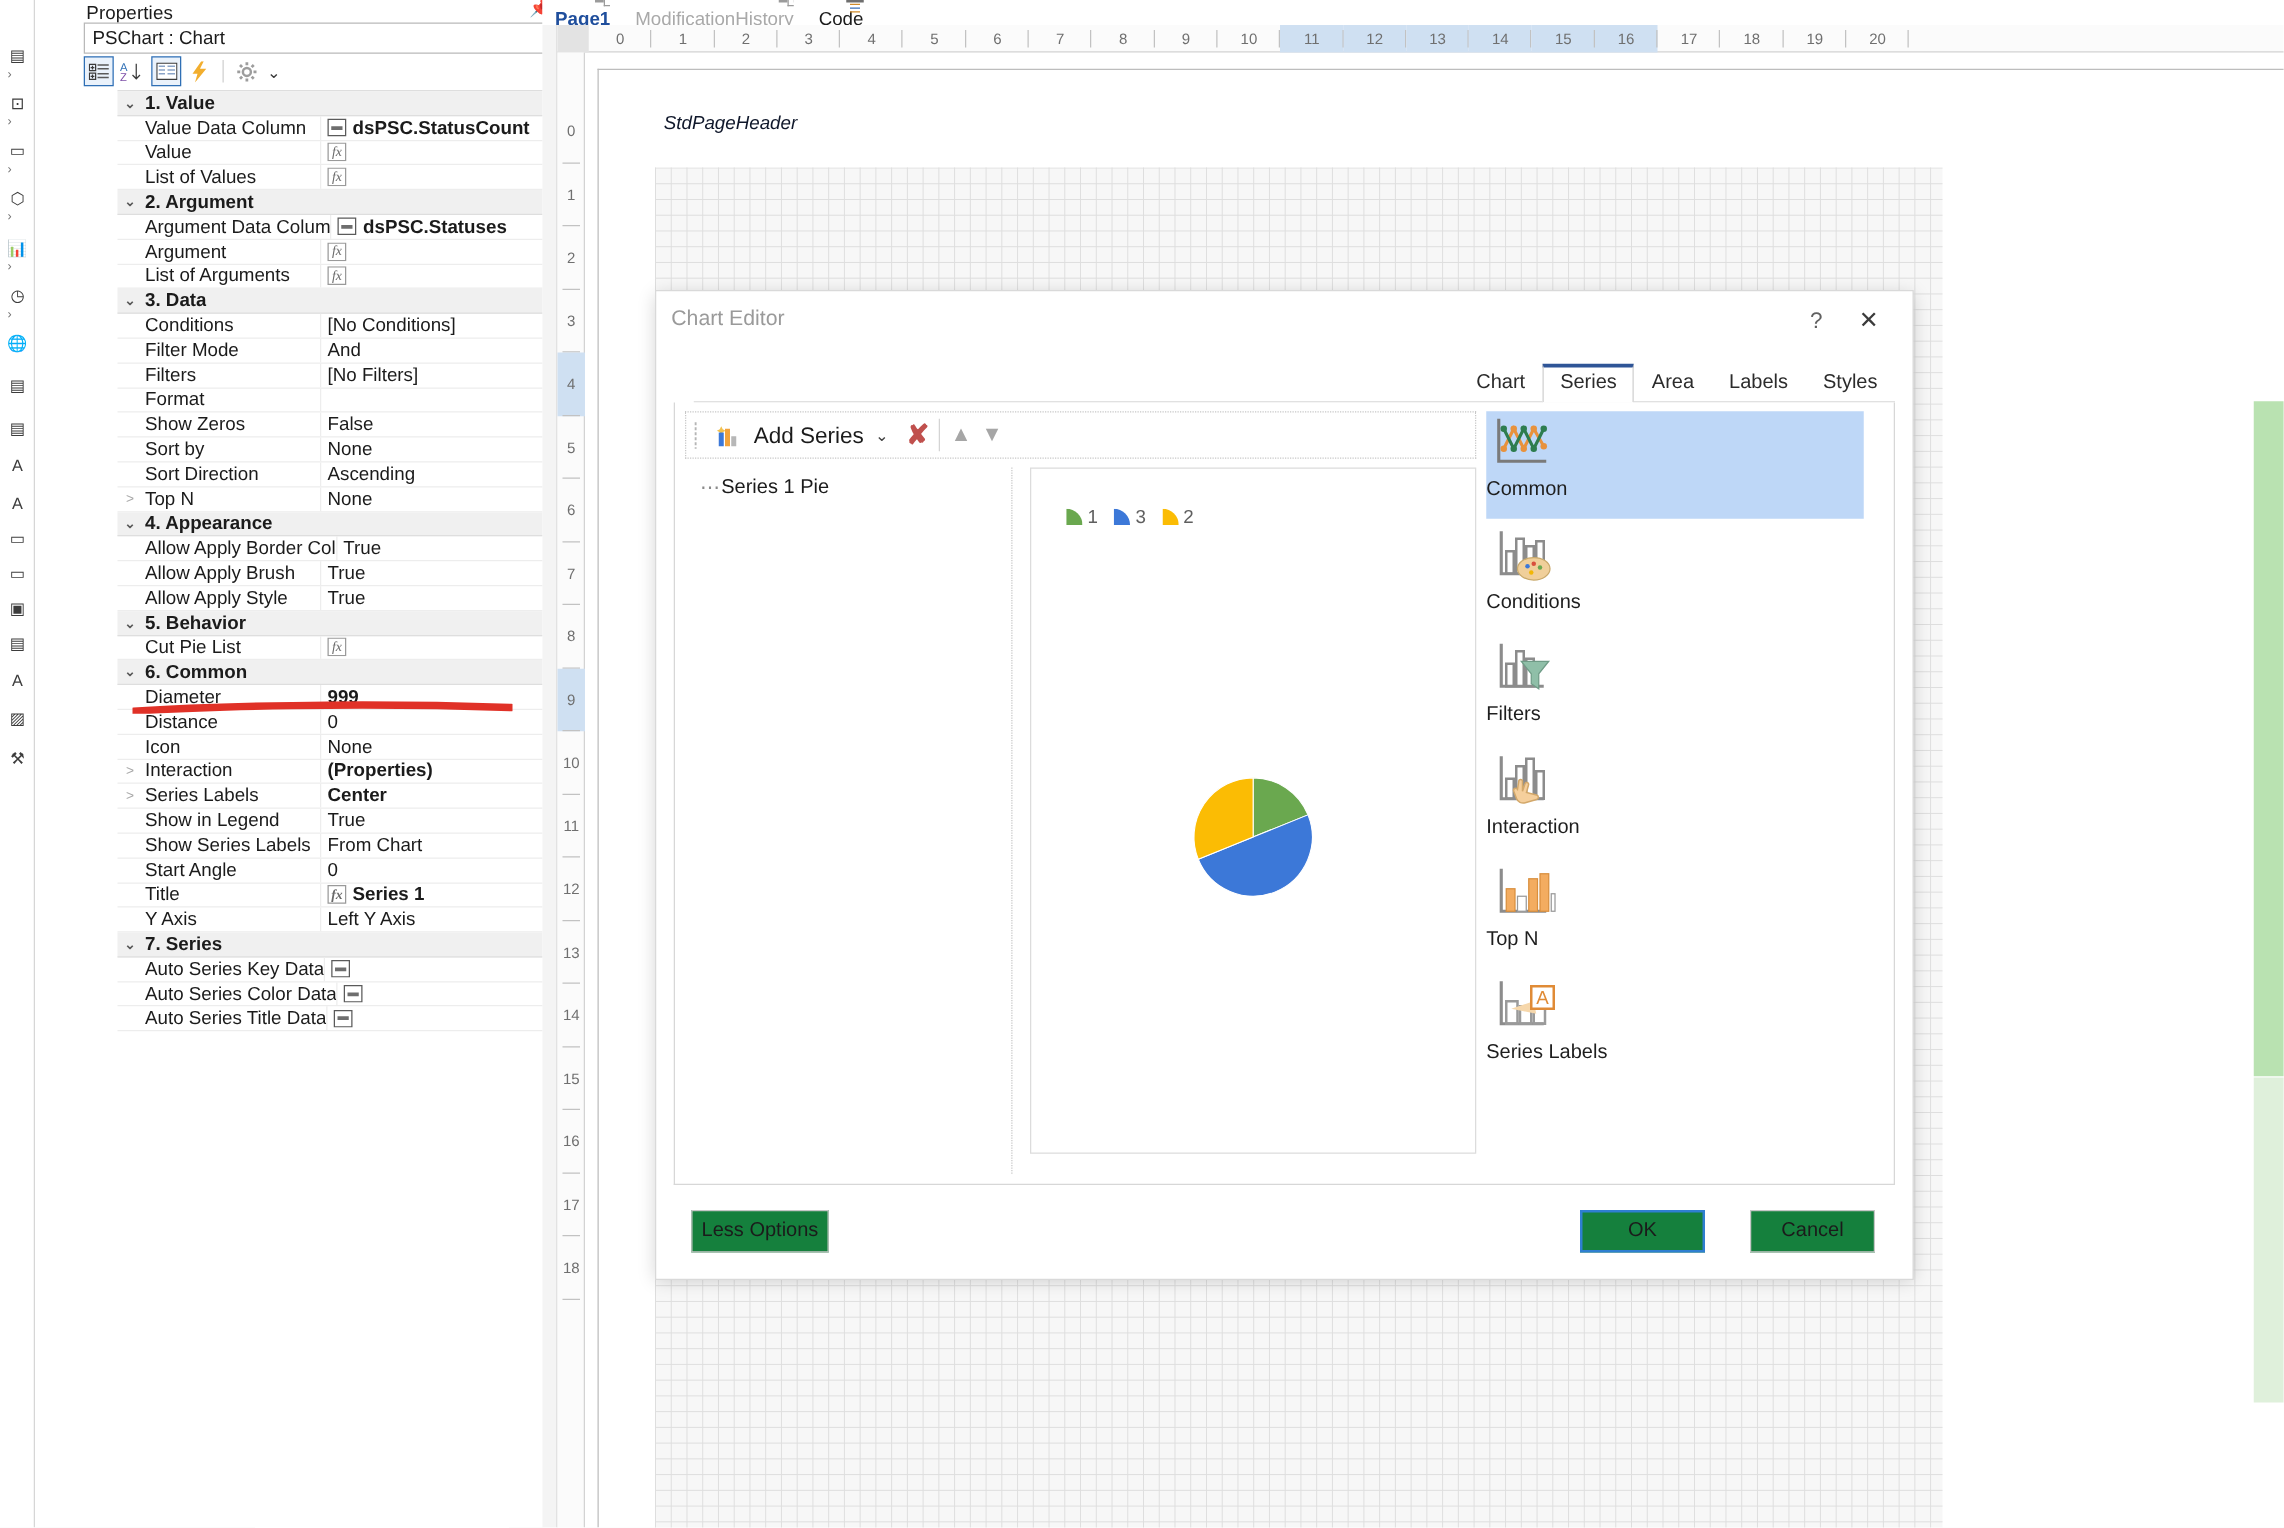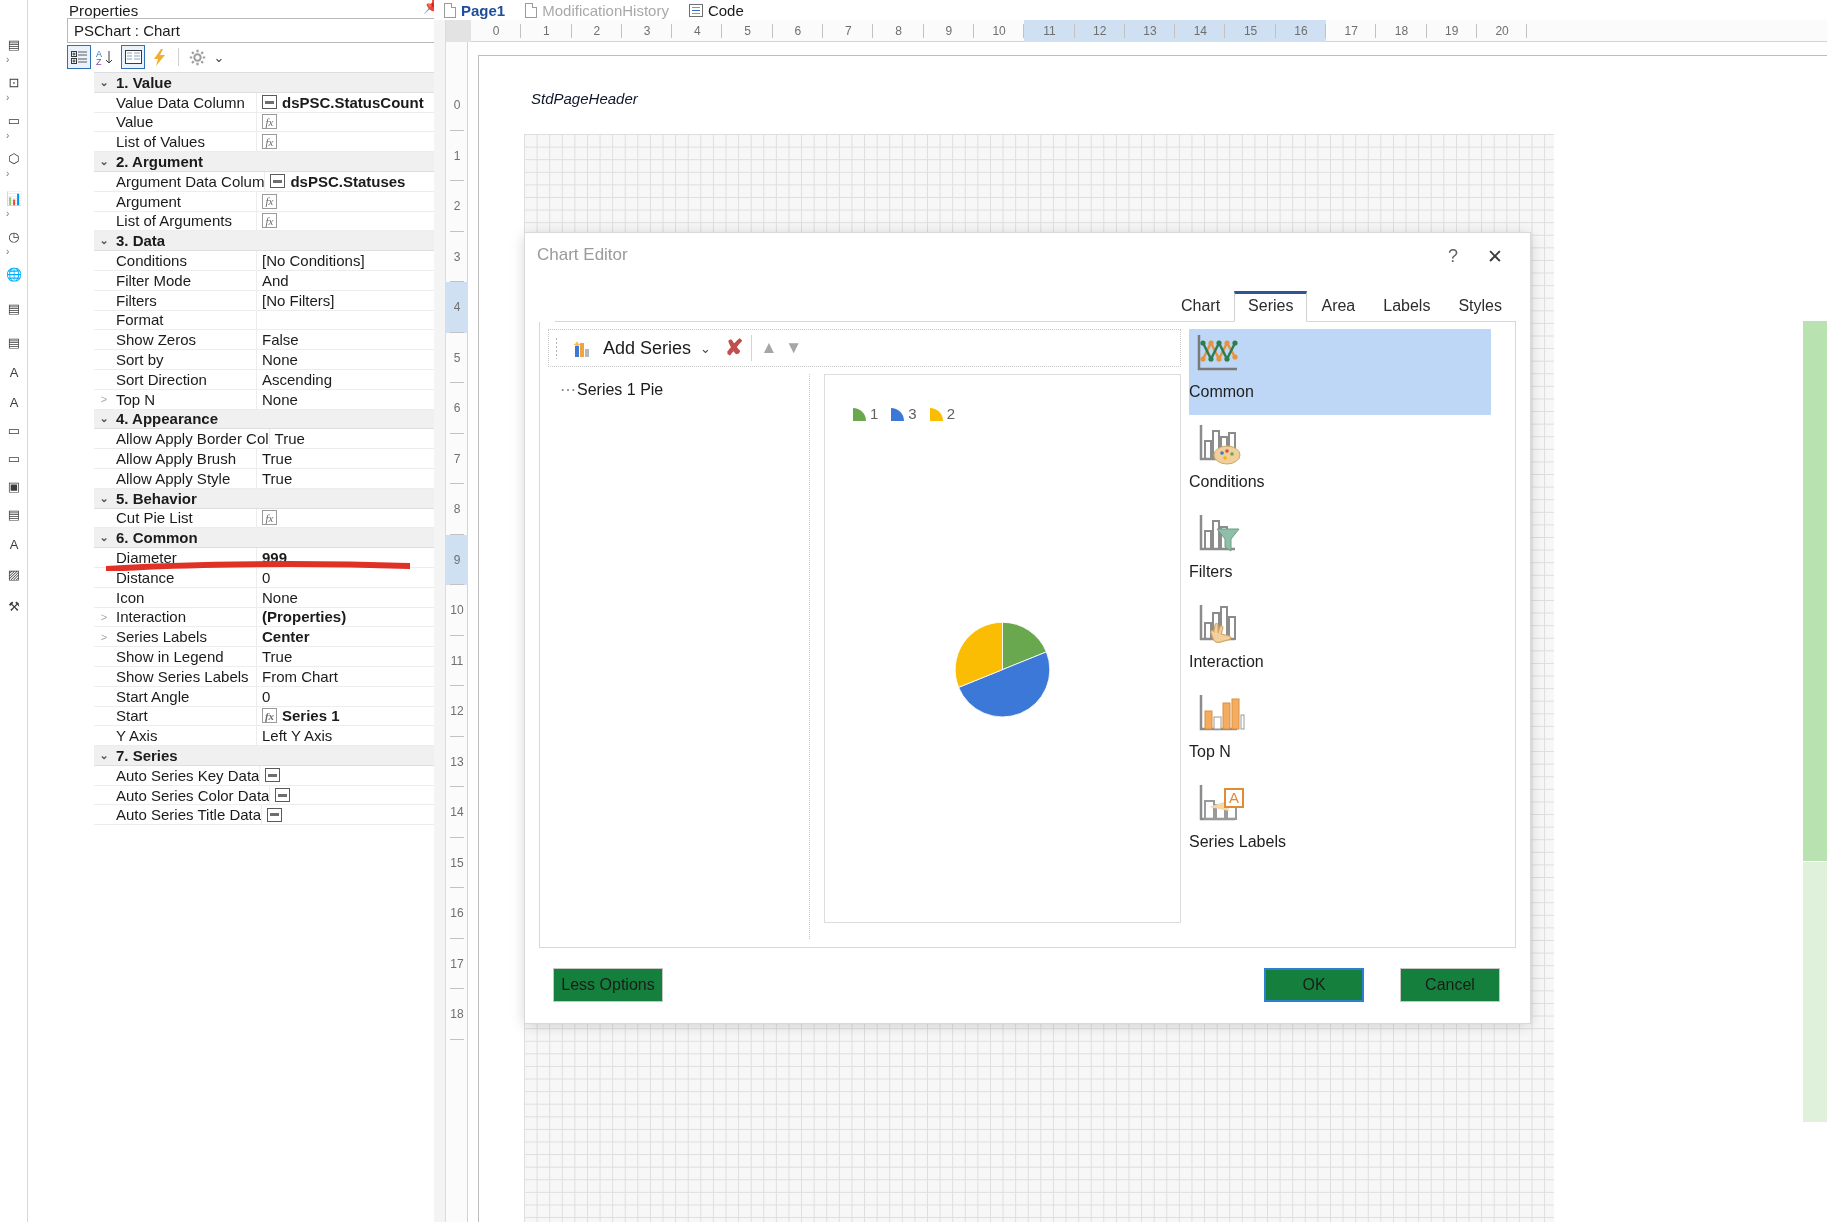--- a/index.html
+++ b/index.html
@@ -110,21 +110,21 @@
   }
 
   
   #design-area {
     position:absolute; left:434px; top:0; right:0; bottom:0; background:#ffffff;
   }
   #tabstrip {
     position:absolute; left:0; top:0; right:0; height:20px;
     display:flex; align-items:center; gap:0; background:#ffffff;
   }
-  .dtab { display:flex; align-items:center; gap:5px; padding:0 10px; height:20px; font-size:15px; }
+  .dtab { display:flex; align-items:flex-end; gap:5px; padding:0 10px; height:20px; font-size:15px;flex-direction:column; }
   .dtab.active { color:#1f4e9c; font-weight:bold; }
   .dtab.dim { color:#a9a9a9; }
   .pageicon {
     width:12px; height:15px; border:1px solid #9b9b9b; background:#fff; display:inline-block;
     position:relative;
   }
   .pageicon::after{
     content:""; position:absolute; right:-1px; top:-1px; width:4px; height:4px;
     background:#fff; border-left:1px solid #9b9b9b; border-bottom:1px solid #9b9b9b;
   }
@@ -606,21 +606,21 @@
       <div class="pg-row">
         <span class="pg-exp"></span>
         <span class="pg-name">Start Angle</span>
         <span class="pg-sep"></span>
         <span class="pg-val">
           <span>0</span>
         </span>
       </div>
       <div class="pg-row">
         <span class="pg-exp"></span>
-        <span class="pg-name">Start</span>
+        <span class="pg-name">Title</span>
         <span class="pg-sep"></span>
         <span class="pg-val b">
           <span class="fx">fx</span>
           <span>Series 1</span>
         </span>
       </div>
       <div class="pg-row">
         <span class="pg-exp"></span>
         <span class="pg-name">Y Axis</span>
         <span class="pg-sep"></span>

